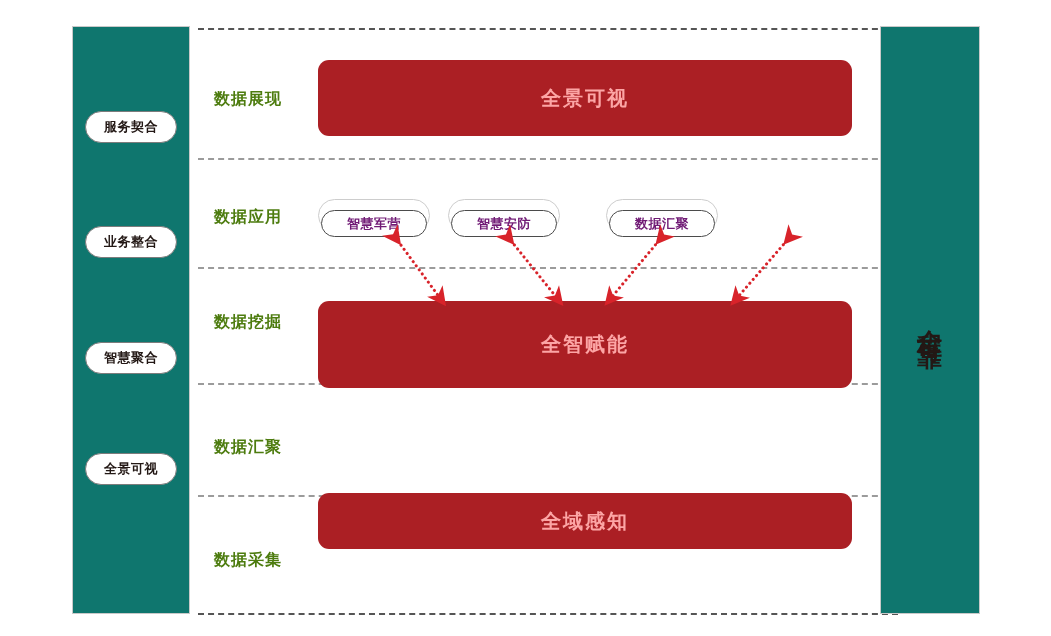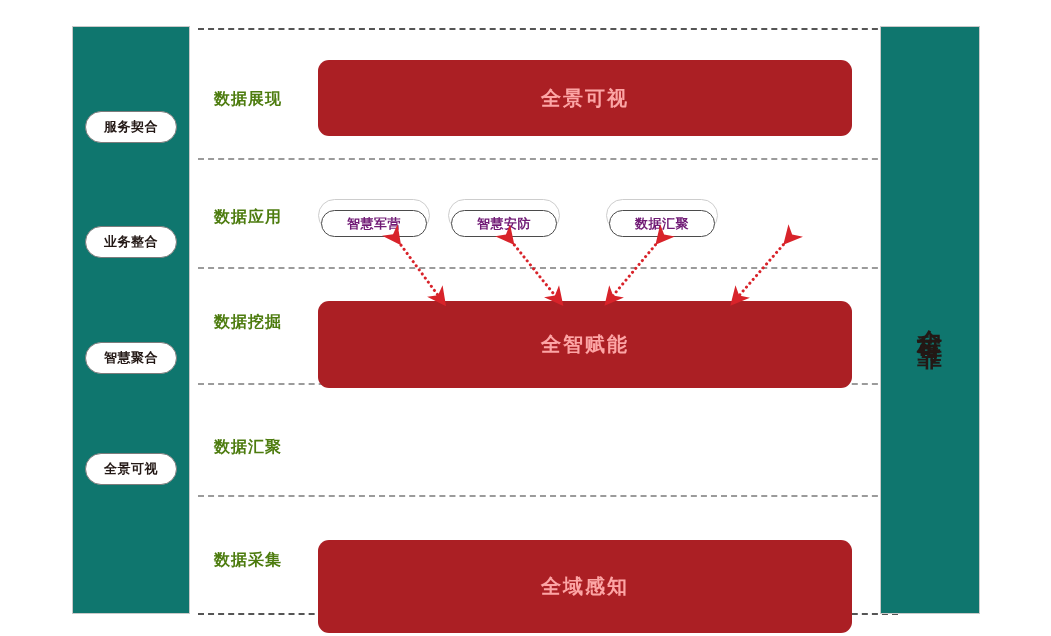--- a/index.html
+++ b/index.html
@@ -169,21 +169,21 @@
   <div class="row-sep edge" style="top:613px"></div>
 
   <div class="row-label" style="top:89px">数据展现</div>
   <div class="row-label" style="top:207px">数据应用</div>
   <div class="row-label" style="top:312px">数据挖掘</div>
   <div class="row-label" style="top:437px">数据汇聚</div>
   <div class="row-label" style="top:550px">数据采集</div>
 
   <div class="cap-bar" style="top:60px;height:76px">全景可视</div>
   <div class="cap-bar" style="top:301px;height:87px">全智赋能</div>
-  <div class="cap-bar" style="top:540px;height:93px">全域感知</div>
+  <div class="cap-bar" style="top:493px;height:56px">全域感知</div>
 
   <div class="app-pill" style="left:318px">
     <div class="app-pill-inner">智慧军营</div>
   </div>
   <div class="app-pill" style="left:448px">
     <div class="app-pill-inner">智慧安防</div>
   </div>
   <div class="app-pill" style="left:606px">
     <div class="app-pill-inner">数据汇聚</div>
   </div>

